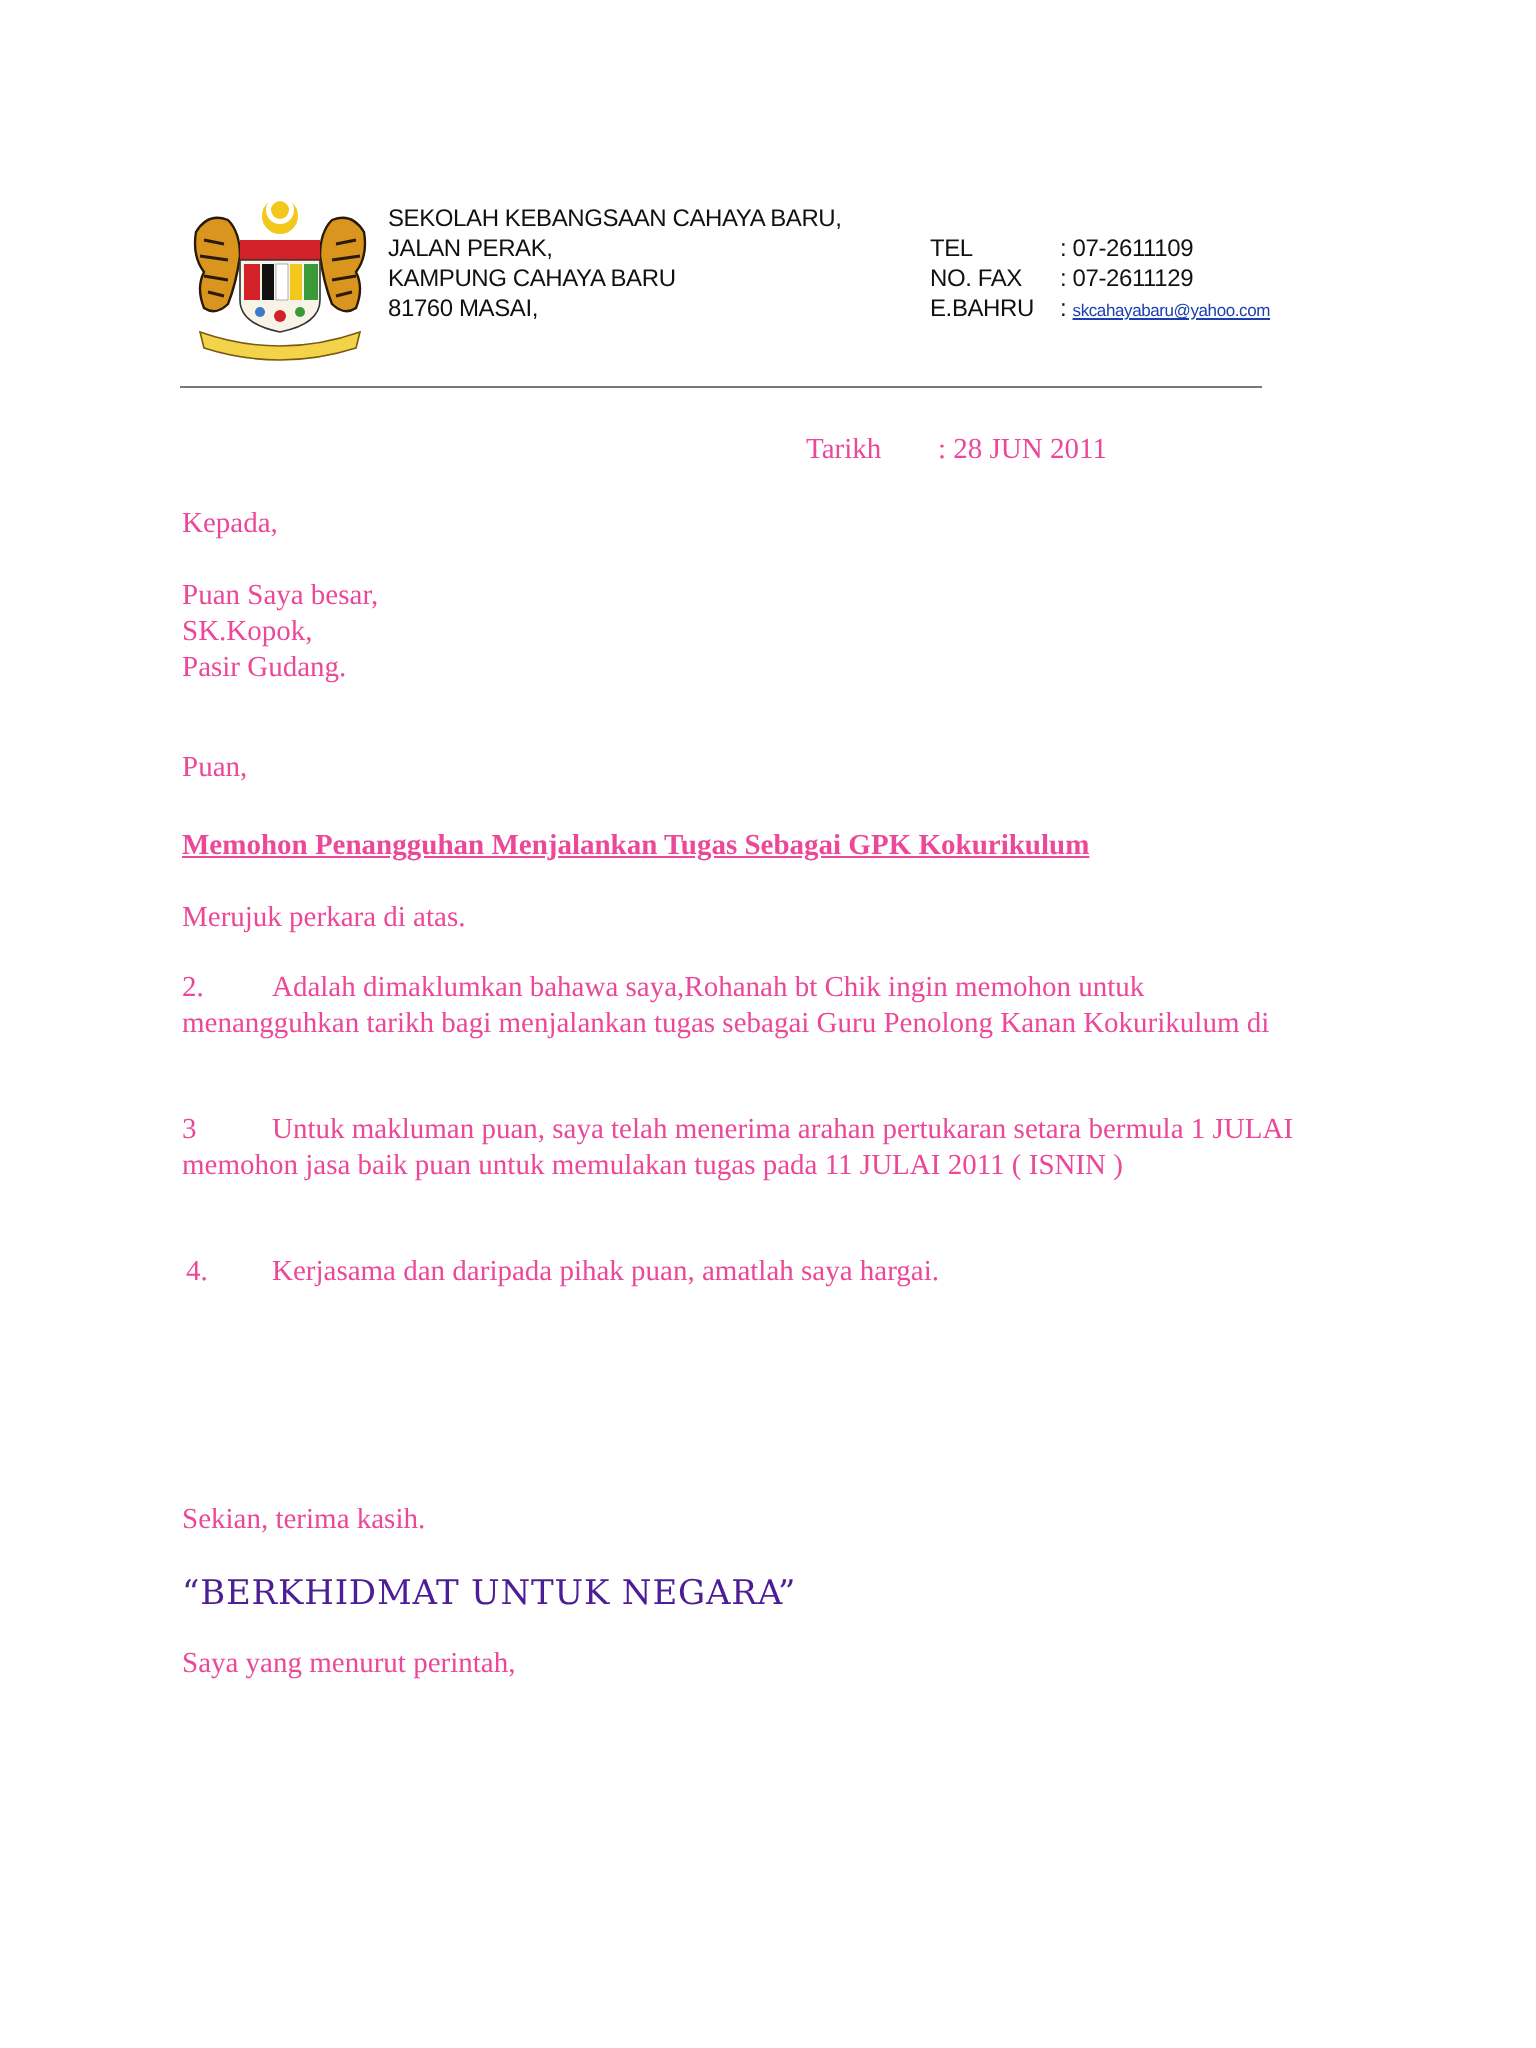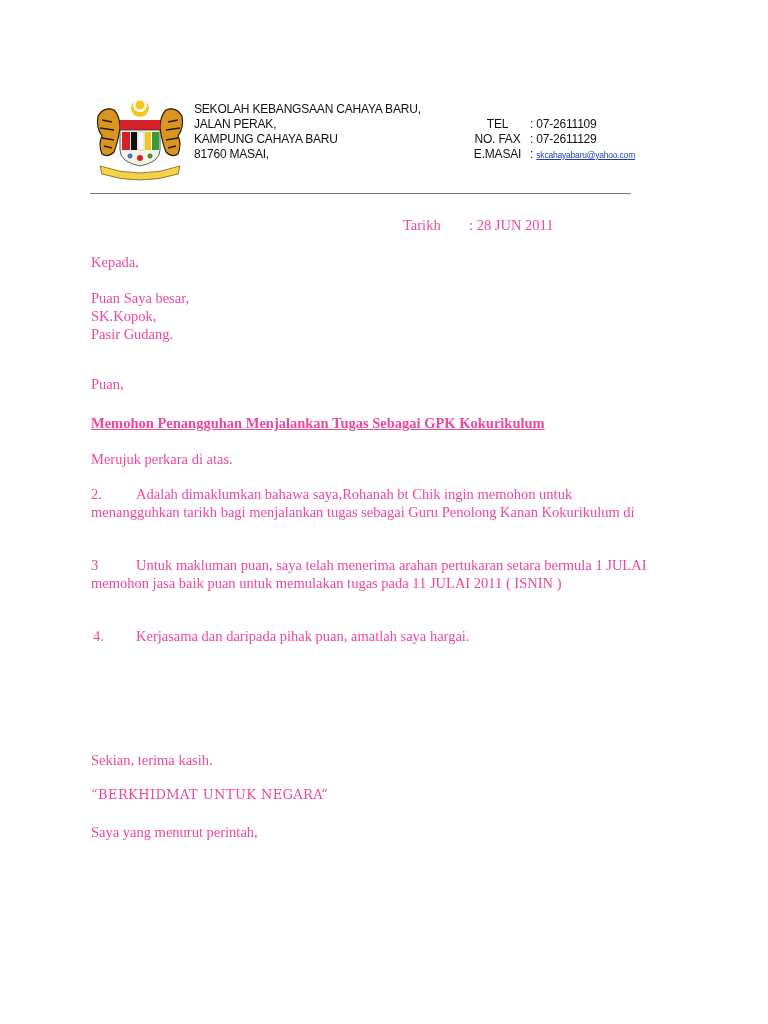--- a/index.html
+++ b/index.html
@@ -5,30 +5,30 @@
   html, body { margin: 0; padding: 0; background: #ffffff; }
   body { width: 768px; height: 1024px; position: relative; overflow: hidden; color: #1a1a1a; }
   .page { position: absolute; left: 0; top: 0; width: 768px; height: 1024px; background: #fff; padding-left: 23px; }
   .lh { font-family: "Liberation Sans", sans-serif; font-size: 12px; line-height: 15px; color: #111; letter-spacing: -0.2px; }
   .serif { font-family: "Liberation Serif", serif; font-size: 14.5px; line-height: 18px; color: #ec4899; }
   .abs { position: absolute; }
   .crest { position: absolute; left: 90px; top: 96px; width: 100px; height: 86px; }
   .addr { left: 194px; top: 102px; }
   .contact { left: 465px; top: 117px; }
   .contact .row { display: flex; }
-  .contact .k { width: 65px; text-align: center; }
+  .contact .k { width: 65px; }
   .contact .v { }
   .email { color: #1a3fb0; text-decoration: underline; font-size: 8.5px; margin-top: 47px; }
   .rule { position: absolute; left: 90px; top: 193px; width: 541px; height: 1px; background: #777; }
   .date { left: 403px; top: 216px; }
   .date .k { display: inline-block; width: 66px; }
   .subject { font-weight: bold; text-decoration: underline; }
   .para { width: 590px; }
   .tab { display: inline-block; width: 45px; }
-  .motto { font-family: "DejaVu Serif", serif; font-size: 13px; letter-spacing: 0.4px; color: #ec4899; }
+  .motto { font-family: "DejaVu Serif", serif; font-size: 17px; letter-spacing: 0.4px; color: #4c1d95; }
 </style>
 </head>
 <body>
 
 <div class="page">
 
   <div class="crest">
     <svg width="100" height="86" viewBox="0 0 100 86">
 
       <circle cx="50" cy="12" r="9" fill="#f2c81c"></circle>
@@ -66,21 +66,21 @@
   <div class="abs lh contact">
     <div class="row">
       <span class="k">TEL</span>
       <span class="v">: 07-2611109</span>
     </div>
     <div class="row">
       <span class="k">NO. FAX</span>
       <span class="v">: 07-2611129</span>
     </div>
     <div class="row">
-      <span class="k">E.MASAI</span>
+      <span class="k">E.BAHRU</span>
       <span class="v">
         <span>: </span><a class="email">skcahayabaru@yahoo.com</a>
       </span>
     </div>
   </div>
 
   <div class="rule"></div>
 
   <div class="abs serif date">
     <span class="k">Tarikh</span><span>: 28 JUN 2011</span>

